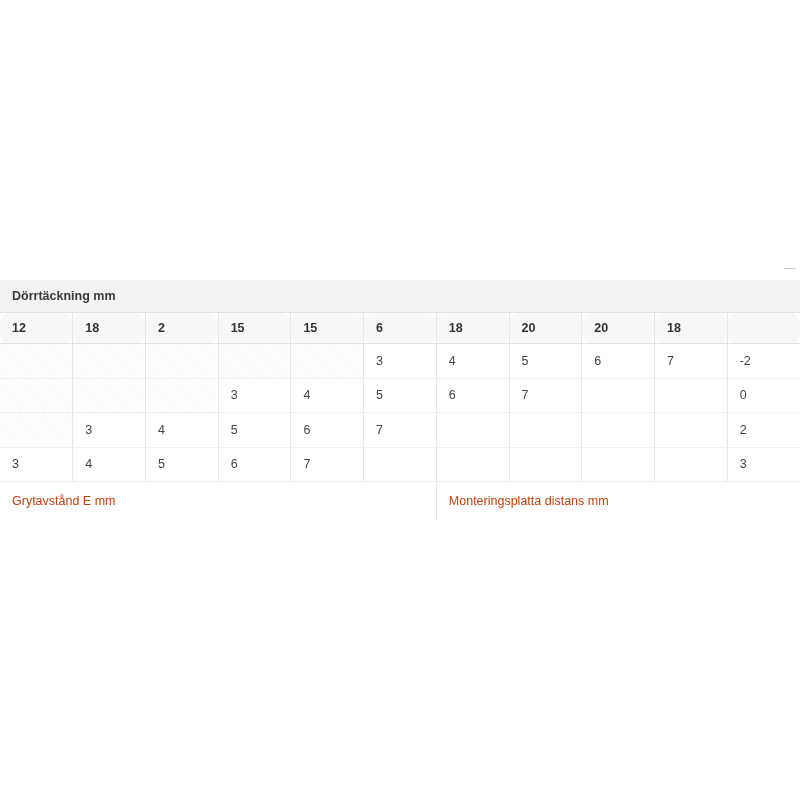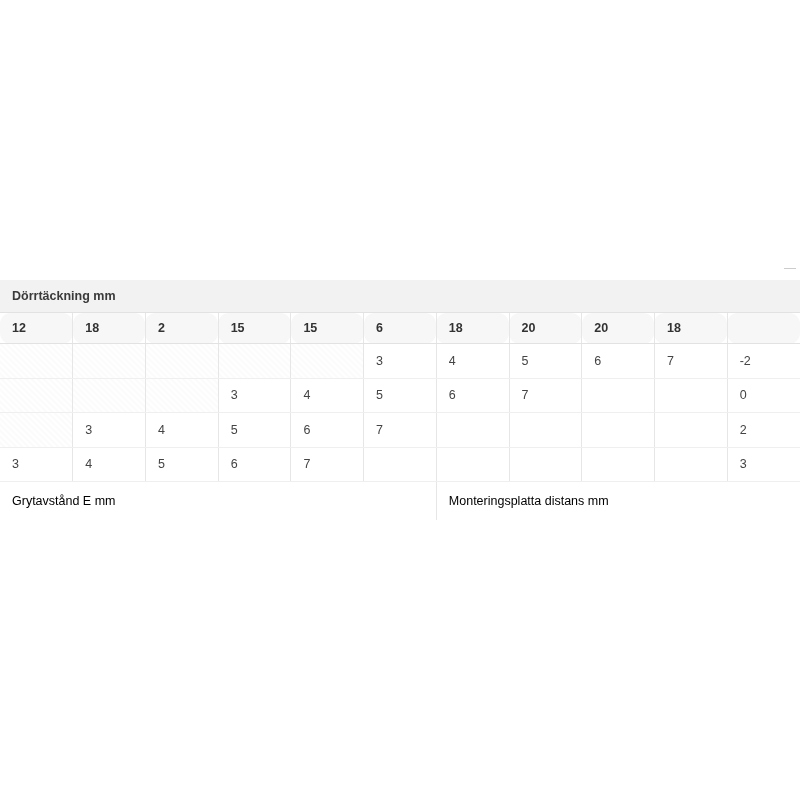--- a/index.html
+++ b/index.html
@@ -85,21 +85,21 @@
   tr.data-row td.filled {
     background-image: none;
     background-color: #ffffff;
   }
 
   tr.footer-row td {
     height: 38px;
     border-bottom: none;
     border-right: none;
     background: #ffffff;
-    color: #000000;
+    color: #c2410c;
     font-size: 12.5px;
   }
 
   tr.footer-row td.foot-left {
     border-right: 1px solid #e6e6e6;
   }
 
   .corner-mark {
     position: absolute;
     right: 4px;

